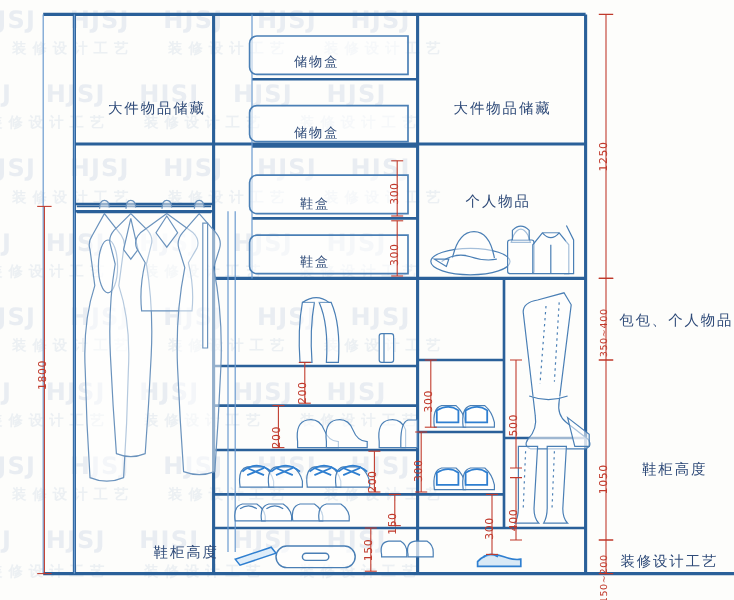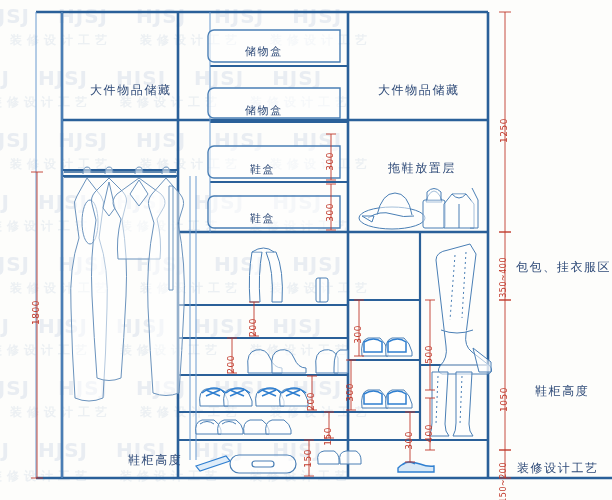--- a/index.html
+++ b/index.html
@@ -446,23 +446,23 @@
 
       <line x1="430" y1="398" x2="430" y2="450"></line>
       <line x1="425" y1="398" x2="435" y2="398"></line>
       <line x1="425" y1="450" x2="435" y2="450"></line>
     </g>
   </svg>
 
   <div id="zone-labels">
       <div class="lbl big" style="left: 90px; top: 82px;">大件物品储藏</div>
       <div class="lbl big" style="left: 378px; top: 82px;">大件物品储藏</div>
-      <div class="lbl big" style="left: 388px; top: 160px;">拖鞋放置层</div>
+      <div class="lbl big" style="left: 388px; top: 160px;">个人物品</div>
       <div class="lbl big" style="left: 128px; top: 452px;">鞋柜高度</div>
-      <div class="lbl big" style="left: 516px; top: 259px;">包包、挂衣服区</div>
+      <div class="lbl big" style="left: 516px; top: 259px;">包包、个人物品</div>
       <div class="lbl big" style="left: 535px; top: 383px;">鞋柜高度</div>
       <div class="lbl big" style="left: 517px; top: 460px;">装修设计工艺</div>
     </div>
 
   <div id="box-labels">
       <div class="lbl" style="left: 245px; top: 44px;">储物盒</div>
       <div class="lbl" style="left: 245px; top: 103px;">储物盒</div>
       <div class="lbl" style="left: 250px; top: 162px;">鞋盒</div>
       <div class="lbl" style="left: 250px; top: 211px;">鞋盒</div>
     </div>

